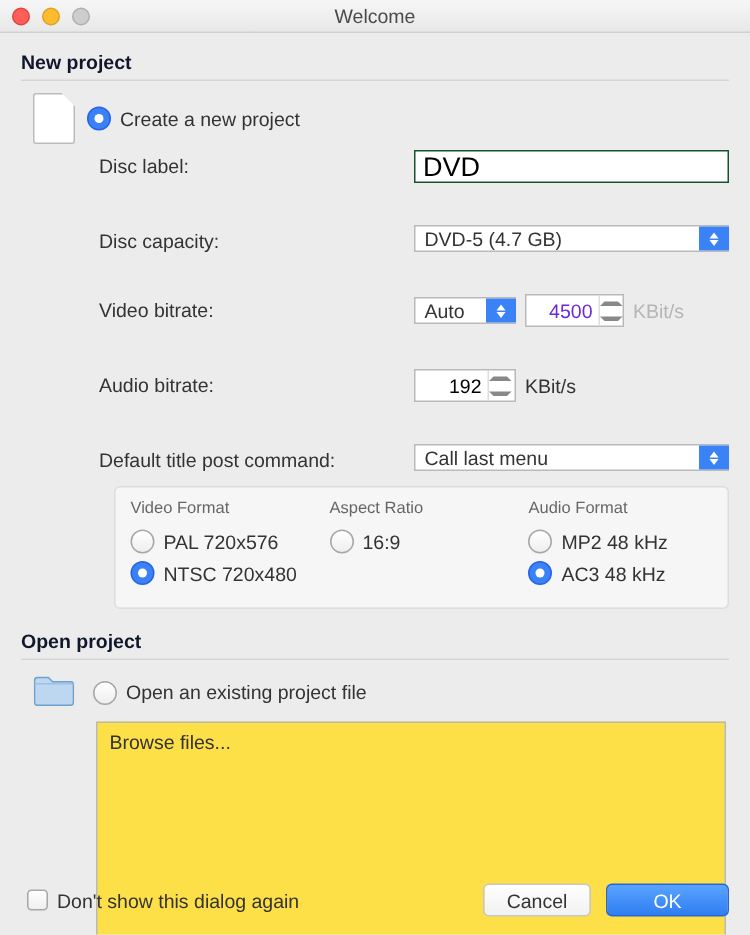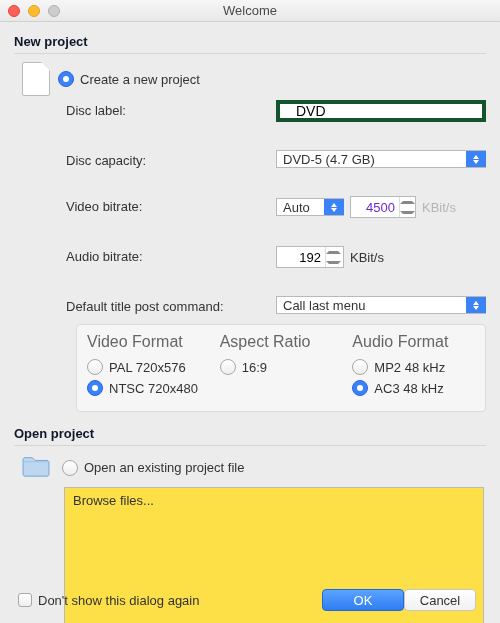--- a/index.html
+++ b/index.html
@@ -101,24 +101,24 @@
     grid-template-columns: 182px 1fr;
     row-gap: 5px;
     column-gap: 4px;
     margin-left: 52px;
     margin-bottom: 10px;
     gap: 28px;
   }
   .lbl { color: #333; padding-top: 3px; }
   .txt-input {
     height: 22px;
-    border: 4px solid #14532d;
+    border: 1px solid #14532d;
     background: #fff;
-    font-size: 14px;
-    padding: 2px 16px;
+    font-size: 18px;
+    padding: 2px 5px;
     width: 100%;
   }
   .select-wrap {
     position: relative;
     height: 18px;
     background: #fff;
     border: 1px solid #b9b9b9;
     border-right: none;
     display: flex;
     align-items: center;
@@ -181,21 +181,21 @@
     background: #f6f6f6;
     border: 1px solid #dcdcdc;
     border-radius: 4px;
     padding: 8px 10px 10px 10px;
     display: flex;
     gap: 10px;
   }
   .fmt-col { flex: 1; }
   .fmt-col h4 {
     margin: 0 0 8px 0;
-    font-size: 16px;
+    font-size: 11px;
     font-weight: 400;
     color: #666;
   }
   .fmt-opt { display:flex; align-items:center; margin-bottom: 5px; font-size: 13px; }
   .listbox {
     margin: 6px 0 0 50px;
     width: 420px;
     height: 164px;
     background: #fde047;
     border: 1px solid #b9b9b9;
@@ -380,15 +380,15 @@
 
   <div class="listbox">
     <div class="list-item">Browse files...</div>
   </div>
 </div>
 
 <div class="footer">
   <input type="checkbox" class="chk" style="">
   <span>Don't show this dialog again</span>
   <div class="spacer"></div>
+  <button class="btn btn-default">Cancel</button>
   <button class="btn btn-primary">OK</button>
-  <button class="btn btn-default">Cancel</button>
 </div>
 
 </body></html>

